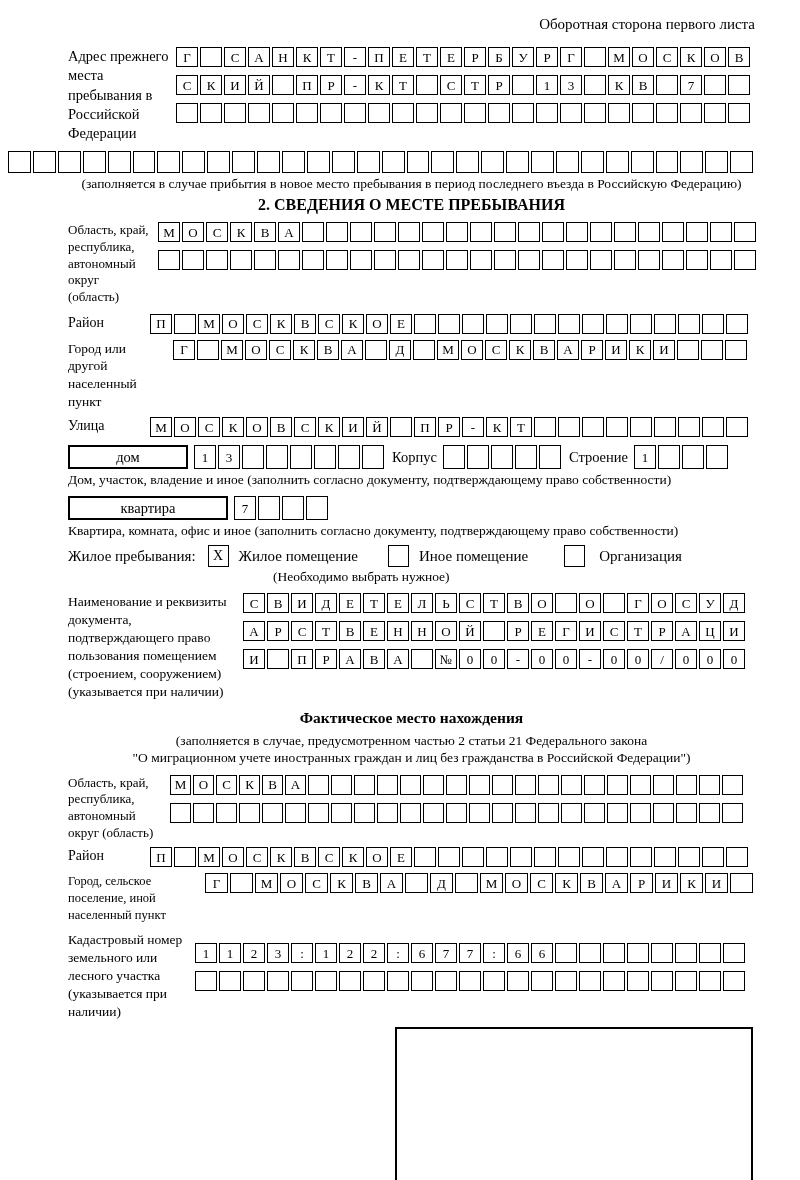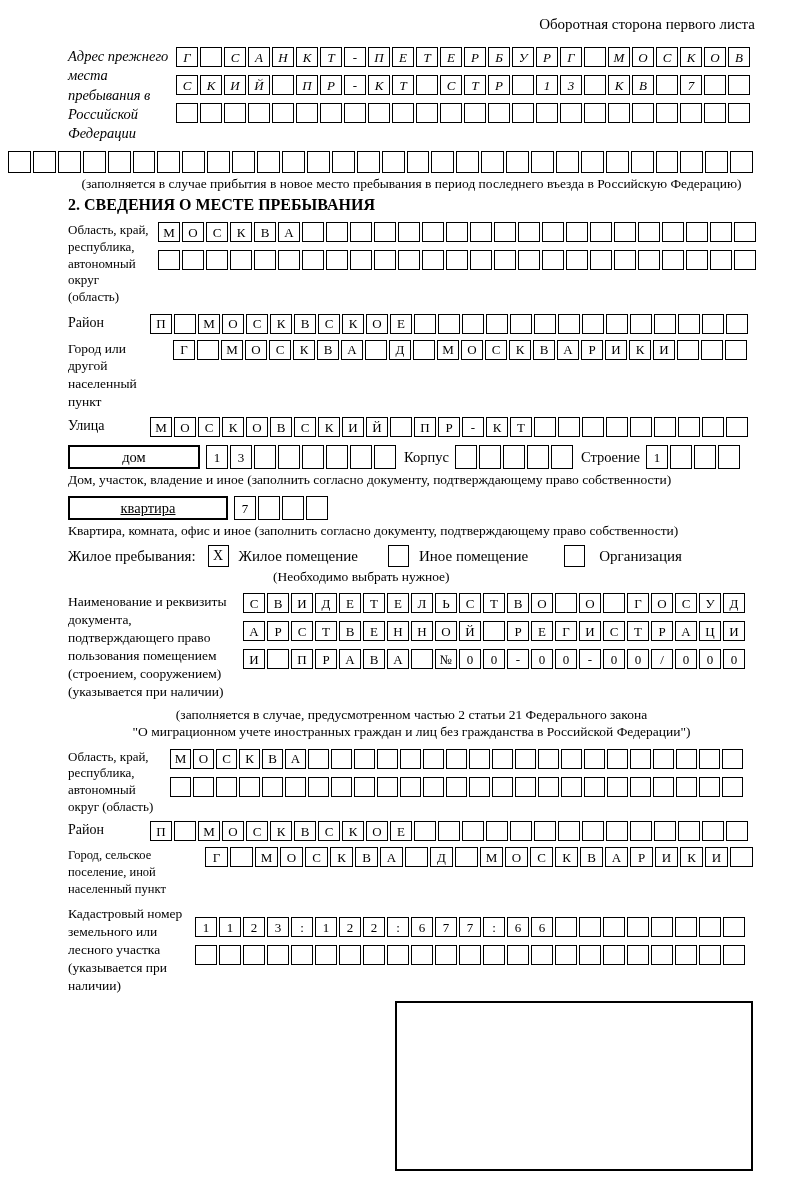--- a/index.html
+++ b/index.html
@@ -26,29 +26,29 @@
         display:flex;align-items:center;justify-content:center;font-size:13px;line-height:1;}
   .cells.wide .cell{width:23px;}
   .cells.narrow .cell{width:21px;}
 
   .fullrow{margin-left:-60px;margin-top:8px;}
   .fullrow .cell{height:22px;}
 
   .caption{font-size:13.5px;margin-top:3px;}
   .caption.center{text-align:center;}
 
-  .section-title{text-align:left;font-weight:bold;font-size:16px;margin-top:4px;}
-
-  .mt6{margin-top:6px;} .mt8{margin-top:8px;} .mt14{margin-top:14px;font-style:italic;}
+  .section-title{text-align:center;font-weight:bold;font-size:16px;margin-top:4px;}
+
+  .mt6{margin-top:6px;} .mt8{margin-top:8px;} .mt14{margin-top:14px;}
 
   .dom-row{display:flex;align-items:center;margin-top:8px;}
   .namedbox{box-sizing:border-box;height:24px;border:2px solid #000;display:flex;align-items:center;
             justify-content:center;font-size:14.5px;margin-right:6px;}
-  .namedbox.dom{width:132px;}
-  .namedbox.kvartira{width:160px;text-decoration:underline;}
+  .namedbox.dom{width:120px;}
+  .namedbox.kvartira{width:160px;}
   .dom-row .cell{height:24px;}
   .inline-label{font-size:14.5px;margin:0 6px 0 6px;white-space:nowrap;}
   .inline-label.st{}
 
   .mesto-row{display:flex;align-items:center;margin-top:6px;font-size:15px;}
   .checkbox{box-sizing:border-box;width:21px;height:22px;border:1.8px solid #000;display:flex;
             align-items:center;justify-content:center;font-size:14px;flex-shrink:0;}
   .cb1{margin-left:12px;} .opt1{margin-left:10px;} .cb2{margin-left:30px;} .opt2{margin-left:10px;}
   .cb3{margin-left:36px;} .opt3{margin-left:14px;}
   .mesto-note{font-size:13.5px;margin-top:2px;margin-left:205px;}
@@ -460,20 +460,21 @@
           <div class="cell">0</div>
           <div class="cell">0</div>
           <div class="cell">/</div>
           <div class="cell">0</div>
           <div class="cell">0</div>
           <div class="cell">0</div>
         </div>
     </div>
   </div>
 
+  <div class="fact-title">Фактическое место нахождения</div>
   <div class="subtitle first">(заполняется в случае, предусмотренном частью 2 статьи 21 Федерального закона</div>
   <div class="subtitle">"О миграционном учете иностранных граждан и лиц без гражданства в Российской Федерации")</div>
 
   <div class="block mt8">
     <div class="label w102 sz13">Область, край, республика, автономный округ (область)</div>
     <div class="rows">
       <div class="cells narrow">
           <div class="cell">М</div>
           <div class="cell">О</div>
           <div class="cell">С</div>

